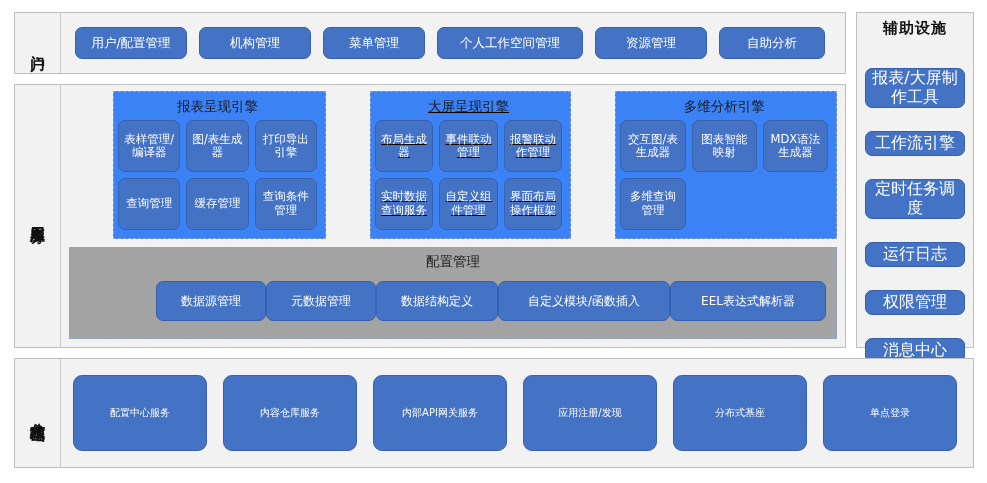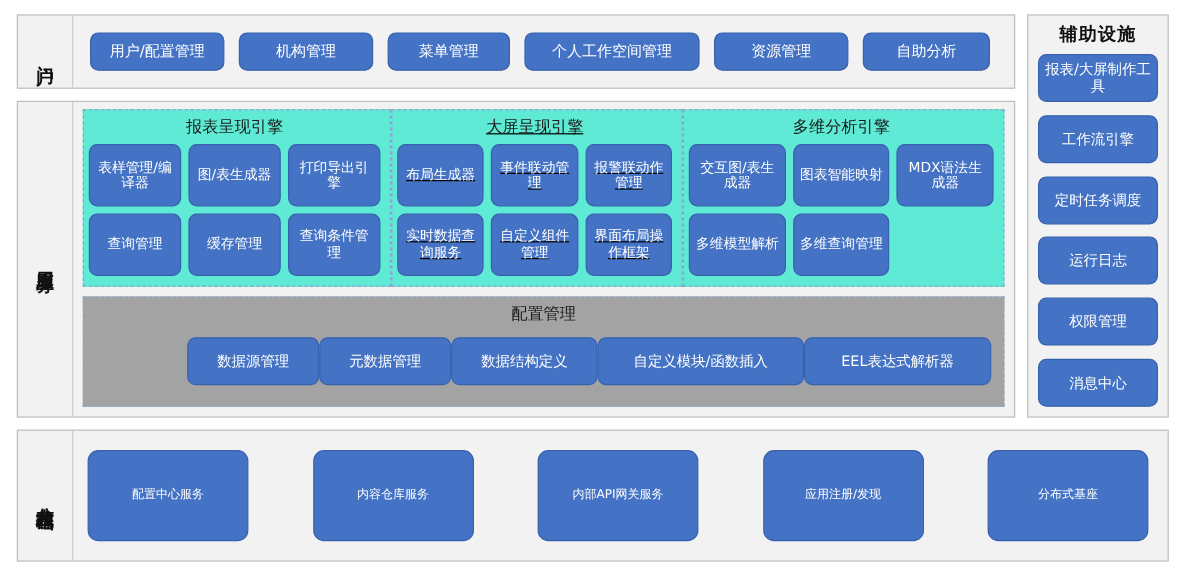--- a/index.html
+++ b/index.html
@@ -95,46 +95,47 @@
     color: #111111;
     letter-spacing: 1px;
   }
   #aux-list {
     position: absolute;
     left: 8px; right: 8px; top: 32px; bottom: 8px;
     display: flex;
     flex-direction: column;
     justify-content: space-between;
   }
-  #aux-list .pill { height: 40px; font-size: 12px; }
+  #aux-list .pill { height: 40px; font-size: 16px; margin-top: 23px; }
 
   
   #app-panel {
     left: 14px; top: 84px; width: 832px; height: 264px;
   }
   #app-inner {
     position: absolute;
     left: 54px; right: 8px; top: 6px; bottom: 6px;
   }
 
   
   #engines-row {
     position: absolute;
     left: 0; right: 0; top: 0;
     height: 148px;
     display: flex;
     justify-content: space-between;
   }
   .engine {
-    background: #5eead4;
+    background: #3b82f6;
     border: 1px dashed #8aa4cd;
     box-sizing: border-box;
     padding: 6px 8px 8px 4px;
     display: flex;
     flex-direction: column;
+    margin-left: 44px;
   }
   .engine-title {
     text-align: center;
     font-size: 13.5px;
     color: #1a1a1a;
     margin-bottom: 6px;
     line-height: 1.2;
   }
   .engine-grid {
     flex: 1;
@@ -253,21 +254,20 @@
           <div class="pill">界面布局操作框架</div>
         </div>
       </div>
 
       <div class="engine" id="engine-2">
         <div class="engine-title">多维分析引擎</div>
         <div class="engine-grid">
           <div class="pill">交互图/表生成器</div>
           <div class="pill">图表智能映射</div>
           <div class="pill">MDX语法生成器</div>
-          <div class="pill">多维模型解析</div>
           <div class="pill">多维查询管理</div>
         </div>
       </div>
 
     </div>
 
     <div id="config-block">
       <div id="config-title">配置管理</div>
       <div id="config-row">
         <div class="pill cw1">数据源管理</div>
@@ -282,14 +282,15 @@
 </div>
 
 <div class="panel" id="base-panel">
   <div class="band-label">分布式基础</div>
   <div id="base-row">
     <div class="pill">配置中心服务</div>
     <div class="pill">内容仓库服务</div>
     <div class="pill">内部API网关服务</div>
     <div class="pill">应用注册/发现</div>
     <div class="pill">分布式基座</div>
+    <div class="pill">单点登录</div>
   </div>
 </div>
 
 </body></html>

